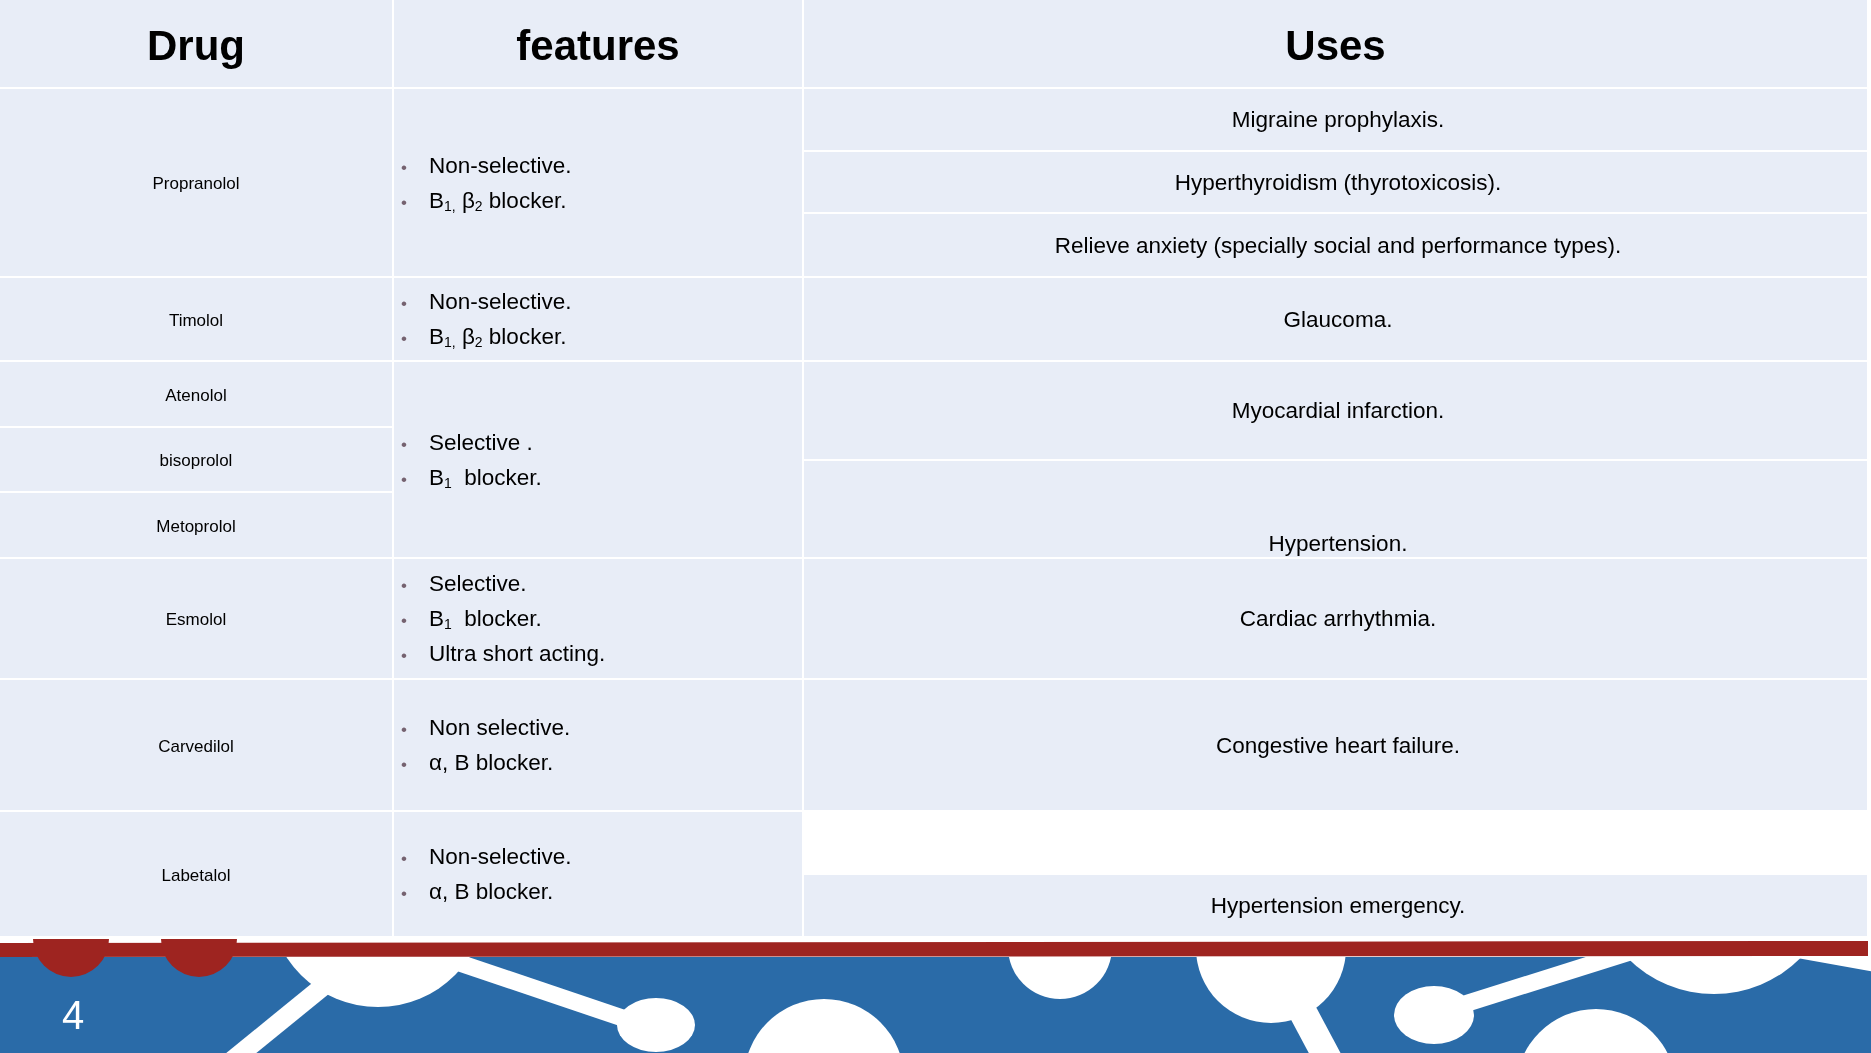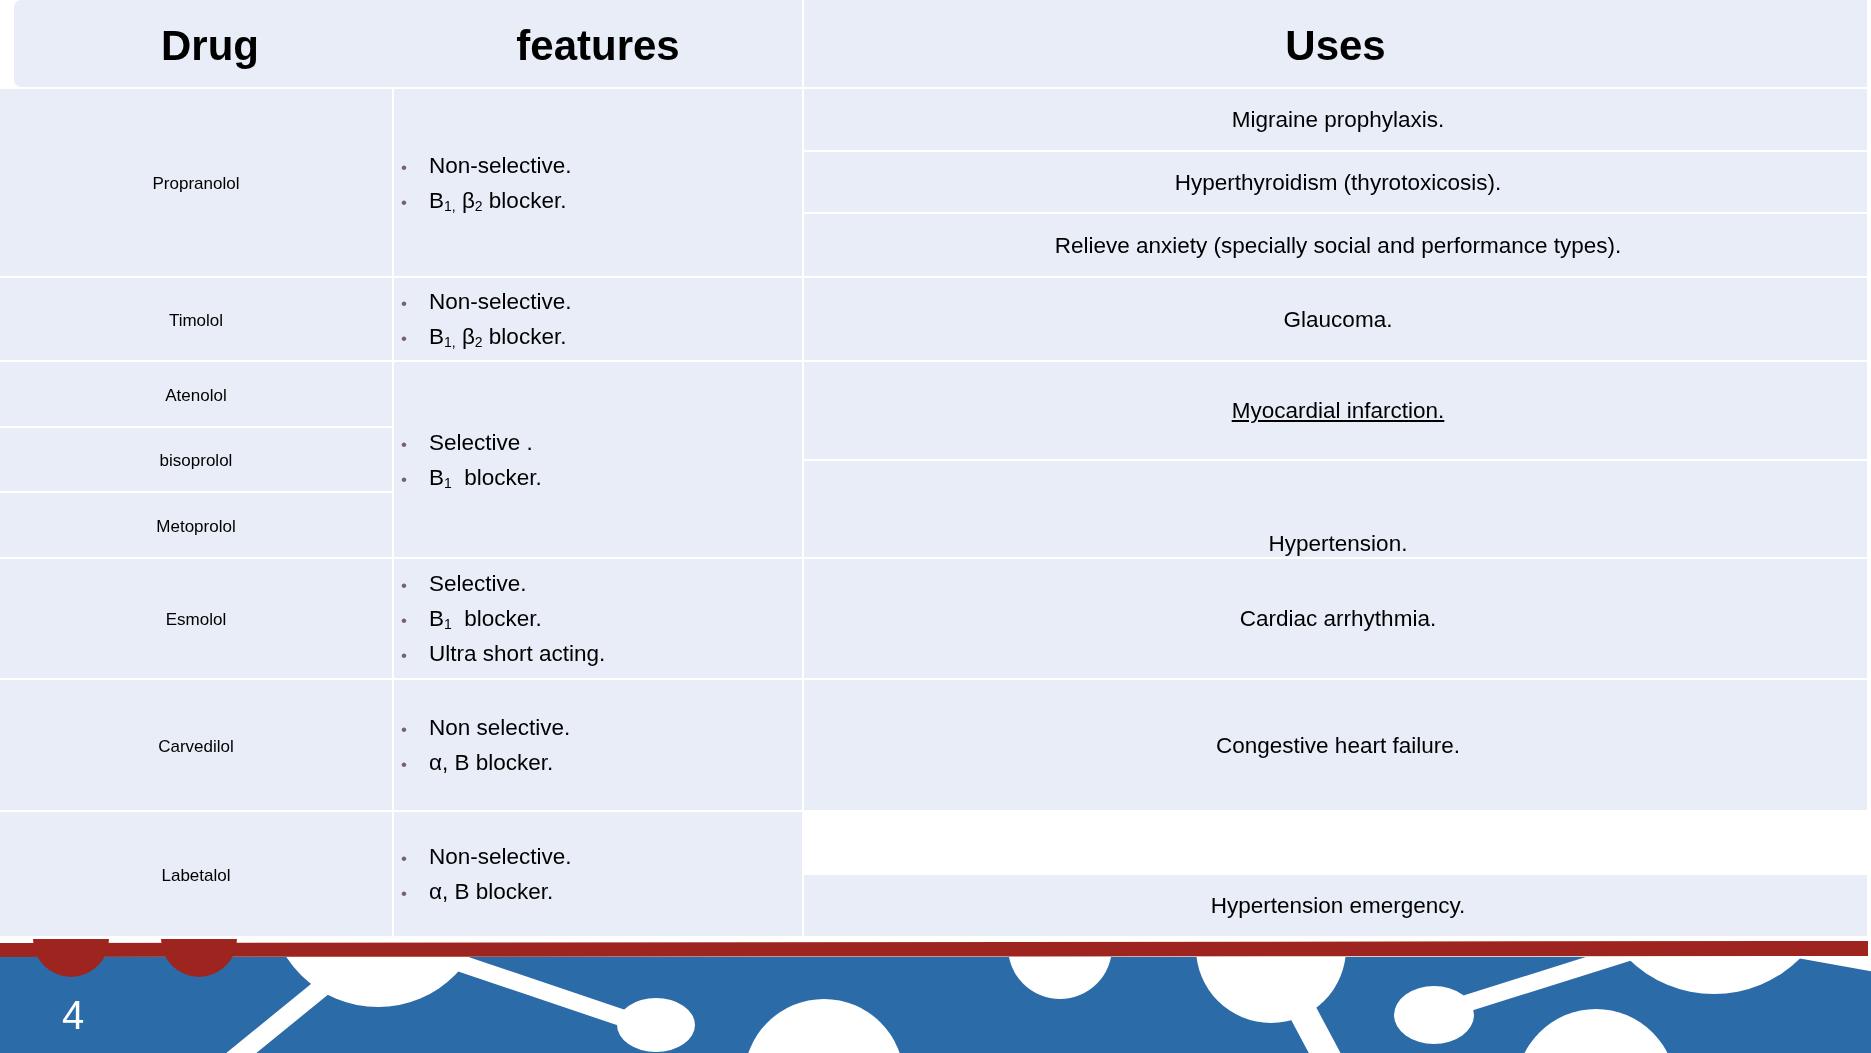--- a/index.html
+++ b/index.html
@@ -20,21 +20,21 @@
   .sb{font-size:0.62em;position:relative;top:0.23em;line-height:0;}
 
   .footer{position:absolute;left:0;top:938px;width:1871px;height:115px;overflow:hidden;background:#ffffff;}
   .pagenum{position:absolute;left:62px;top:995px;font-size:40px;line-height:40px;color:#ffffff;z-index:12;}
 </style>
 </head>
 <body>
 
 <div class="slide">
 
-  <div class="cell hdr" style="left:14px;top:0px;width:392px;height:87px;border-radius:7px;">
+  <div class="cell hdr" style="left:0px;top:0px;width:392px;height:87px;">
     <span>Drug</span>
   </div>
   <div class="cell hdr" style="left:394px;top:0px;width:408px;height:87px;">
     <span>features</span>
   </div>
   <div class="cell hdr" style="left:804px;top:0px;width:1063px;height:87px;">
     <span>Uses</span>
   </div>
 
   <div class="cell drug" style="left:0px;top:89px;width:392px;height:187px;">
@@ -93,21 +93,21 @@
     </div>
   <div class="cell uses" style="left:804px;top:152px;width:1063px;height:60px;">
     <span>Hyperthyroidism (thyrotoxicosis).</span>
     </div>
   <div class="cell uses" style="left:804px;top:214px;width:1063px;height:62px;">
     <span>Relieve anxiety (specially social and performance types).</span>
     </div>
   <div class="cell uses" style="left:804px;top:278px;width:1063px;height:82px;">
     <span>Glaucoma.</span>
     </div>
-  <div class="cell uses" style="left:804px;top:362px;width:1063px;height:97px;text-decoration:underline;">
+  <div class="cell uses" style="left:804px;top:362px;width:1063px;height:97px;">
     <span>Myocardial infarction.</span>
     </div>
   <div class="cell uses" style="left:804px;top:461px;width:1063px;height:96px;align-items:flex-end;">
     <span>Hypertension.</span>
     </div>
   <div class="cell uses" style="left:804px;top:559px;width:1063px;height:119px;">
     <span>Cardiac arrhythmia.</span>
     </div>
   <div class="cell uses" style="left:804px;top:680px;width:1063px;height:130px;">
     <span>Congestive heart failure.</span>

